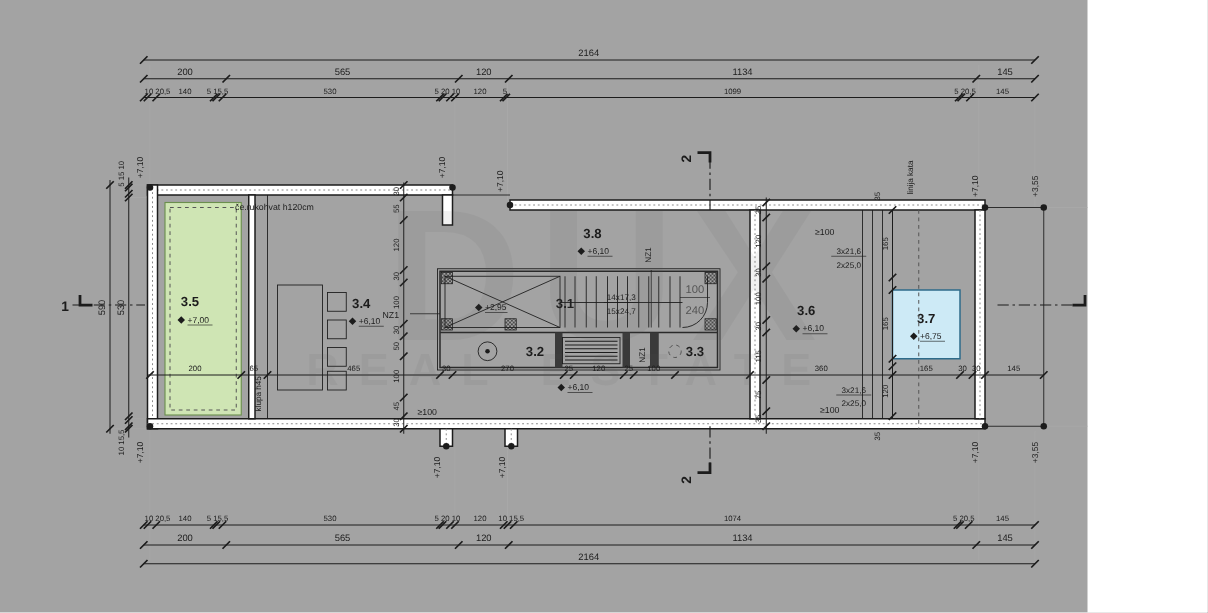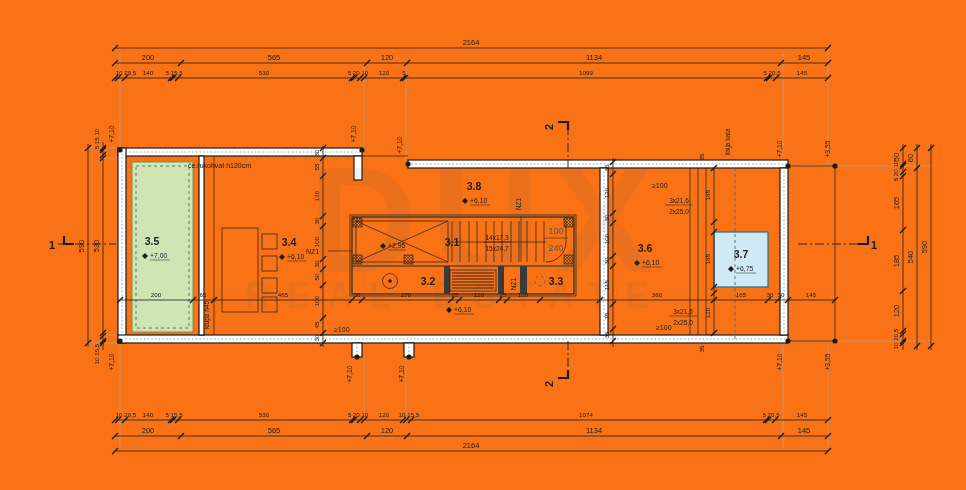--- a/index.html
+++ b/index.html
@@ -1,16 +1,16 @@
 <!DOCTYPE html>
 <html><head>
 <meta charset="utf-8">
 <style>
   html,body{margin:0;padding:0;background:#ffffff;}
-  .canvas{position:relative;width:966px;height:490px;background:#f97316;overflow:hidden;}
+  .canvas{position:relative;width:870px;height:490px;background:#a3a3a3;overflow:hidden;}
   svg text{font-family:"Liberation Sans",sans-serif;fill:#1c1c1c;}
   .dt{font-size:7.5px;text-anchor:middle;}
   .dts{font-size:6.2px;text-anchor:middle;}
   .rm{font-size:10.5px;font-weight:bold;text-anchor:middle;}
   .el{font-size:6.8px;text-anchor:start;}
   .elr{font-size:6.8px;text-anchor:middle;}
   .ann{font-size:7px;}
   .anns{font-size:6.5px;text-anchor:middle;}
   .frac{font-size:6.5px;text-anchor:middle;}
   .tag{font-size:9px;text-anchor:middle;fill:#555;}

